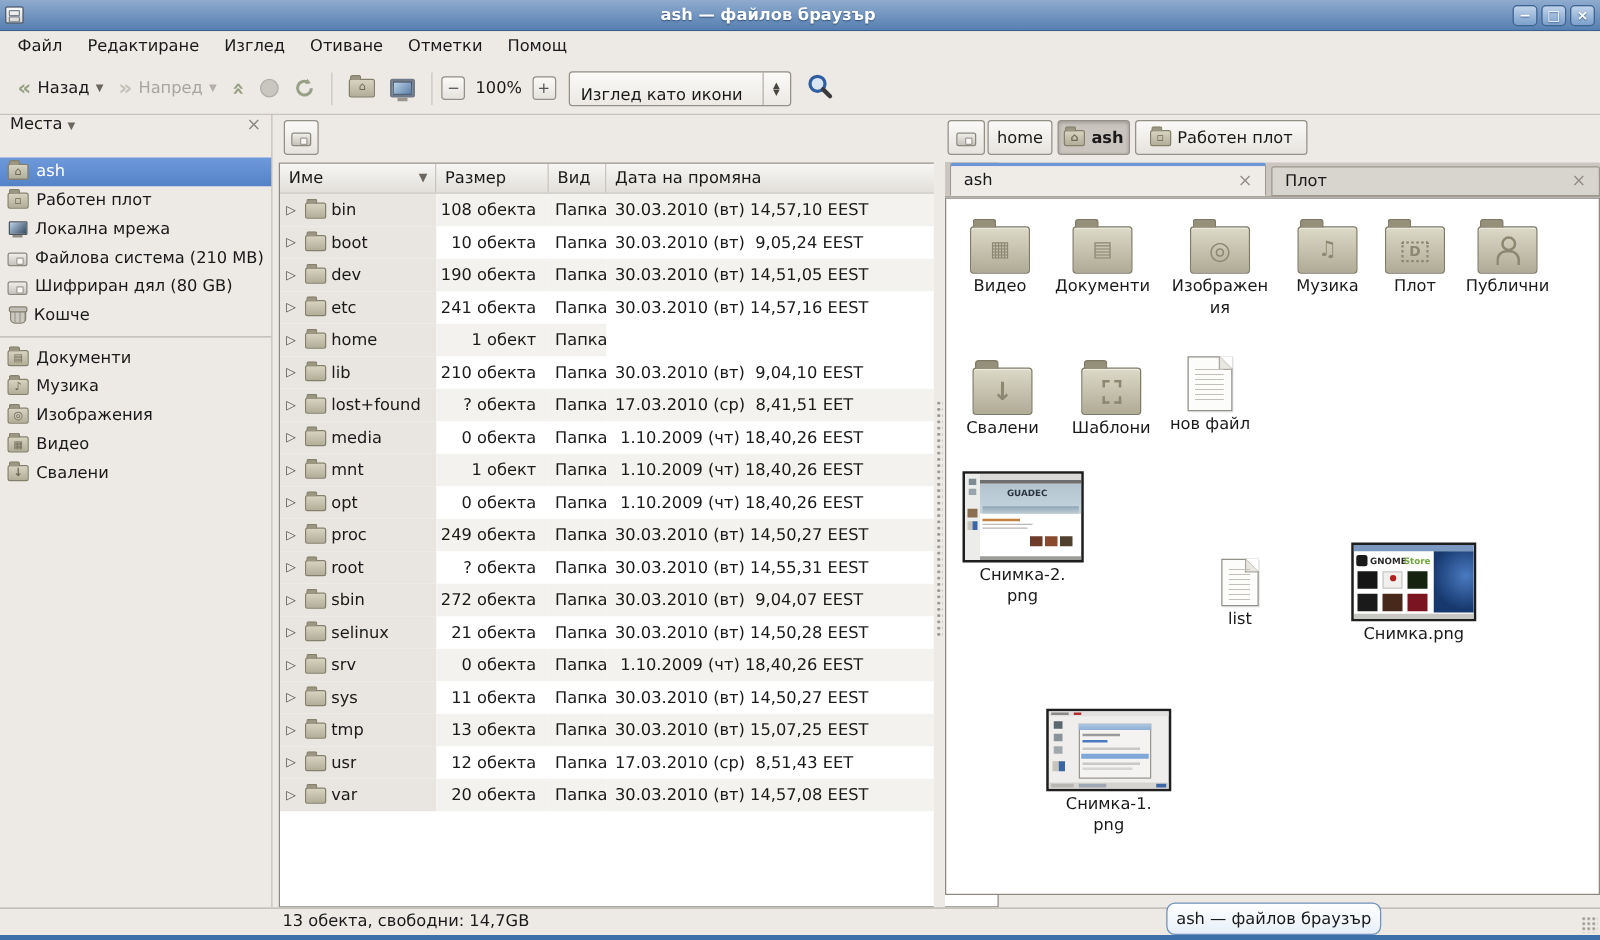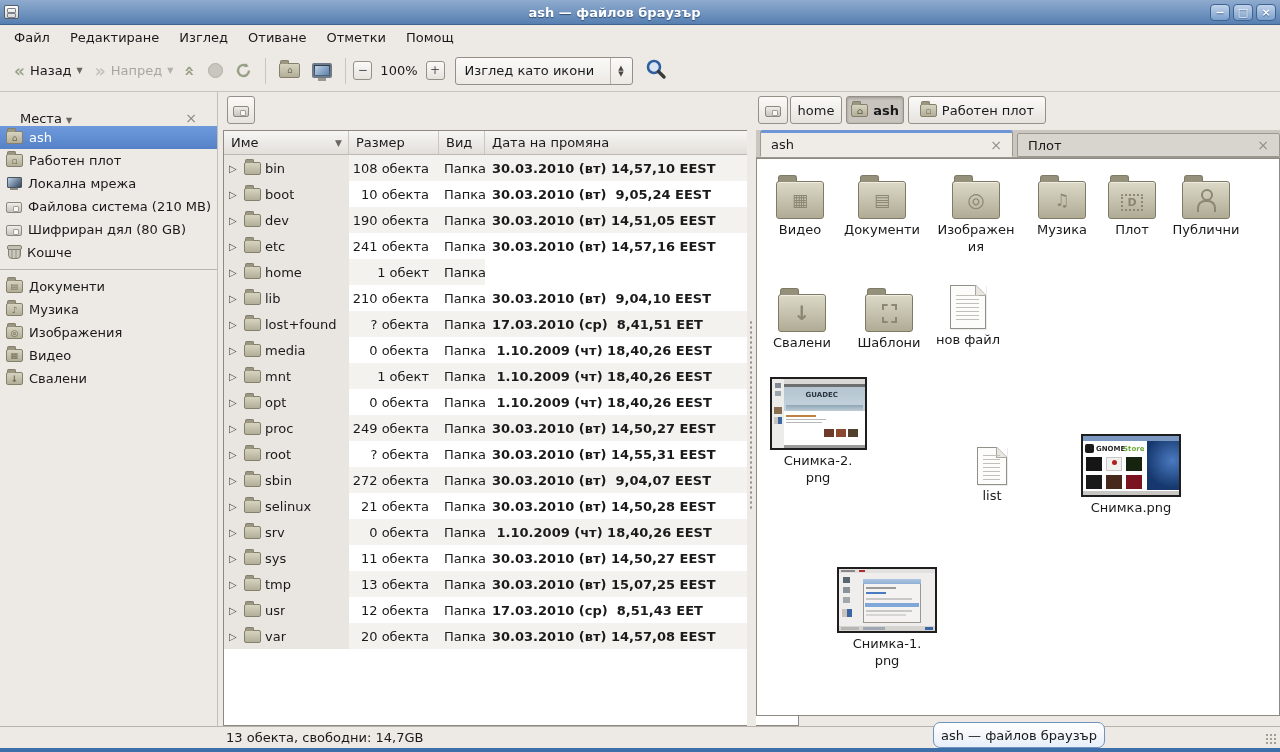--- a/index.html
+++ b/index.html
@@ -41,21 +41,21 @@
   .stop-ic{width:15px;height:15px;border-radius:50%;background:#C9C6C0;border:1px solid #B2AEA7;}
   .mini-screen{width:20px;height:15px;background:linear-gradient(#2E3B4C,#51657E);
     border:2px solid #6F7B88;border-radius:2px;position:relative;}
   .mini-screen::before{content:"";position:absolute;inset:1px;background:linear-gradient(135deg,#BCD3EA,#5E7FA6);}
   .mini-screen::after{content:"";position:absolute;left:4px;right:4px;bottom:-5px;height:3px;background:#9B9790;}
   .zoom-btn{width:19px;height:19px;border:1px solid #948F87;border-radius:3px;
     background:linear-gradient(#FBFAF8,#E6E3DE);text-align:center;line-height:16px;
     font-size:12px;color:#555;}
   .zoom-label{margin:0 8px;}
   .combo{width:178px;height:28px;border:1px solid #948F87;border-radius:3px;
-    background:linear-gradient(#FBFAF8,#ECE9E4);display:flex;align-items:center;margin-left:10px;}
+    background:linear-gradient(#FBFAF8,#ECE9E4);display:flex;align-items:flex-end;margin-left:10px;}
   .combo .val{flex:1;padding-left:9px;}
   .combo .spin{width:22px;border-left:1px solid #B4B0A8;height:100%;display:flex;flex-direction:column;
     align-items:center;justify-content:center;font-size:7px;color:#4A463F;line-height:6px;}
   .search-ic{margin-left:12px;}
 
   
   .mfold{display:inline-block;width:17px;height:13px;position:relative;
     background:linear-gradient(#D6D3C0,#B2AE98);border:1px solid #84806B;border-radius:2px;flex:none;}
   .mfold::before{content:"";position:absolute;top:-4px;left:0px;width:7px;height:3px;
     background:#9A9681;border:1px solid #84806B;border-bottom:none;border-radius:2px 2px 0 0;}
@@ -79,21 +79,21 @@
   .si-trash{display:inline-block;width:13px;height:13px;margin-left:2px;flex:none;
     background:repeating-linear-gradient(90deg,#CBC8C0 0 2px,#AEABA2 2px 4px);
     border:1px solid #84806F;border-radius:2px 2px 4px 4px;position:relative;}
   .si-trash::before{content:"";position:absolute;left:-2px;right:-2px;top:-2px;height:3px;
     background:#C2BFB6;border:1px solid #84806F;border-radius:2px;}
 
   
   .main{position:absolute;left:0;top:92px;width:1280px;height:634px;}
   .sidebar{position:absolute;left:0;top:0;width:218px;height:100%;background:#EDEAE6;
     border-right:1px solid #C3BFB8;}
-  .sb-head{height:34px;display:flex;align-items:flex-end;padding:0 20px;}
+  .sb-head{height:34px;display:flex;align-items:flex-start;padding:0 8px;}
   .sb-title{display:flex;align-items:baseline;gap:4px;}
   .sb-close{margin-left:auto;color:#8A8680;font-size:14px;}
   .side-item{height:23px;display:flex;align-items:center;gap:6px;padding-left:6px;}
   .side-item.selected{background:linear-gradient(#6E9ADC,#5581C8);color:#fff;}
   .side-sep{height:1px;background:#B9B5AE;margin:5px 0;}
 
   .splitter2{position:absolute;left:747px;top:0;width:9px;height:100%;background:#EDEAE6;}
   .splitter2::after{content:"";position:absolute;left:2px;top:36%;width:5px;height:30%;
     background-image:radial-gradient(circle,#97938A 1px,transparent 1.3px);background-size:4px 5px;}
 
@@ -109,21 +109,21 @@
     border-bottom:1px solid #BDB9B2;}
   .th{display:flex;align-items:center;padding-left:7px;border-right:1px solid #C9C5BF;}
   .th .sort{margin-left:auto;margin-right:6px;font-size:9px;color:#6B675F;}
   .c0{width:125px;}.c1{width:90px;}.c2{width:46px;}.c3{flex:1;border-right:none;}
   .tree-row{display:flex;height:26px;align-items:stretch;}
   .tree-row .cell{display:flex;align-items:center;}
   .tree-row .c-name{width:125px;background:#E9E6E1;padding-left:5px;gap:4px;}
   .tree-row.odd .cell:not(.c-name){background:#F4F2EF;}
   .tree-row .c-size{width:90px;justify-content:flex-end;padding-right:10px;}
   .tree-row .c-type{width:46px;padding-left:5px;}
-  .tree-row .c-date{flex:1;padding-left:7px;white-space:pre;font-weight:bold;}
+  .tree-row .c-date{flex:1;padding-left:7px;white-space:pre;}
   .expander{font-size:10px;color:#4A4A4A;width:11px;flex:none;}
   .nm{white-space:nowrap;overflow:hidden;}
 
   
   .right-pane{position:absolute;left:756px;top:0;width:524px;height:100%;}
   .crumb-row{height:38px;position:relative;}
   .crumb{position:absolute;top:4px;height:28px;border:1px solid #948F87;border-radius:3px;
     background:linear-gradient(#FBFAF8,#E6E3DE);display:flex;align-items:center;
     justify-content:center;gap:5px;padding:0 8px;}
   .crumb.active{background:#C9C5BE;box-shadow:inset 0 1px 3px rgba(0,0,0,.25);font-weight:bold;}

